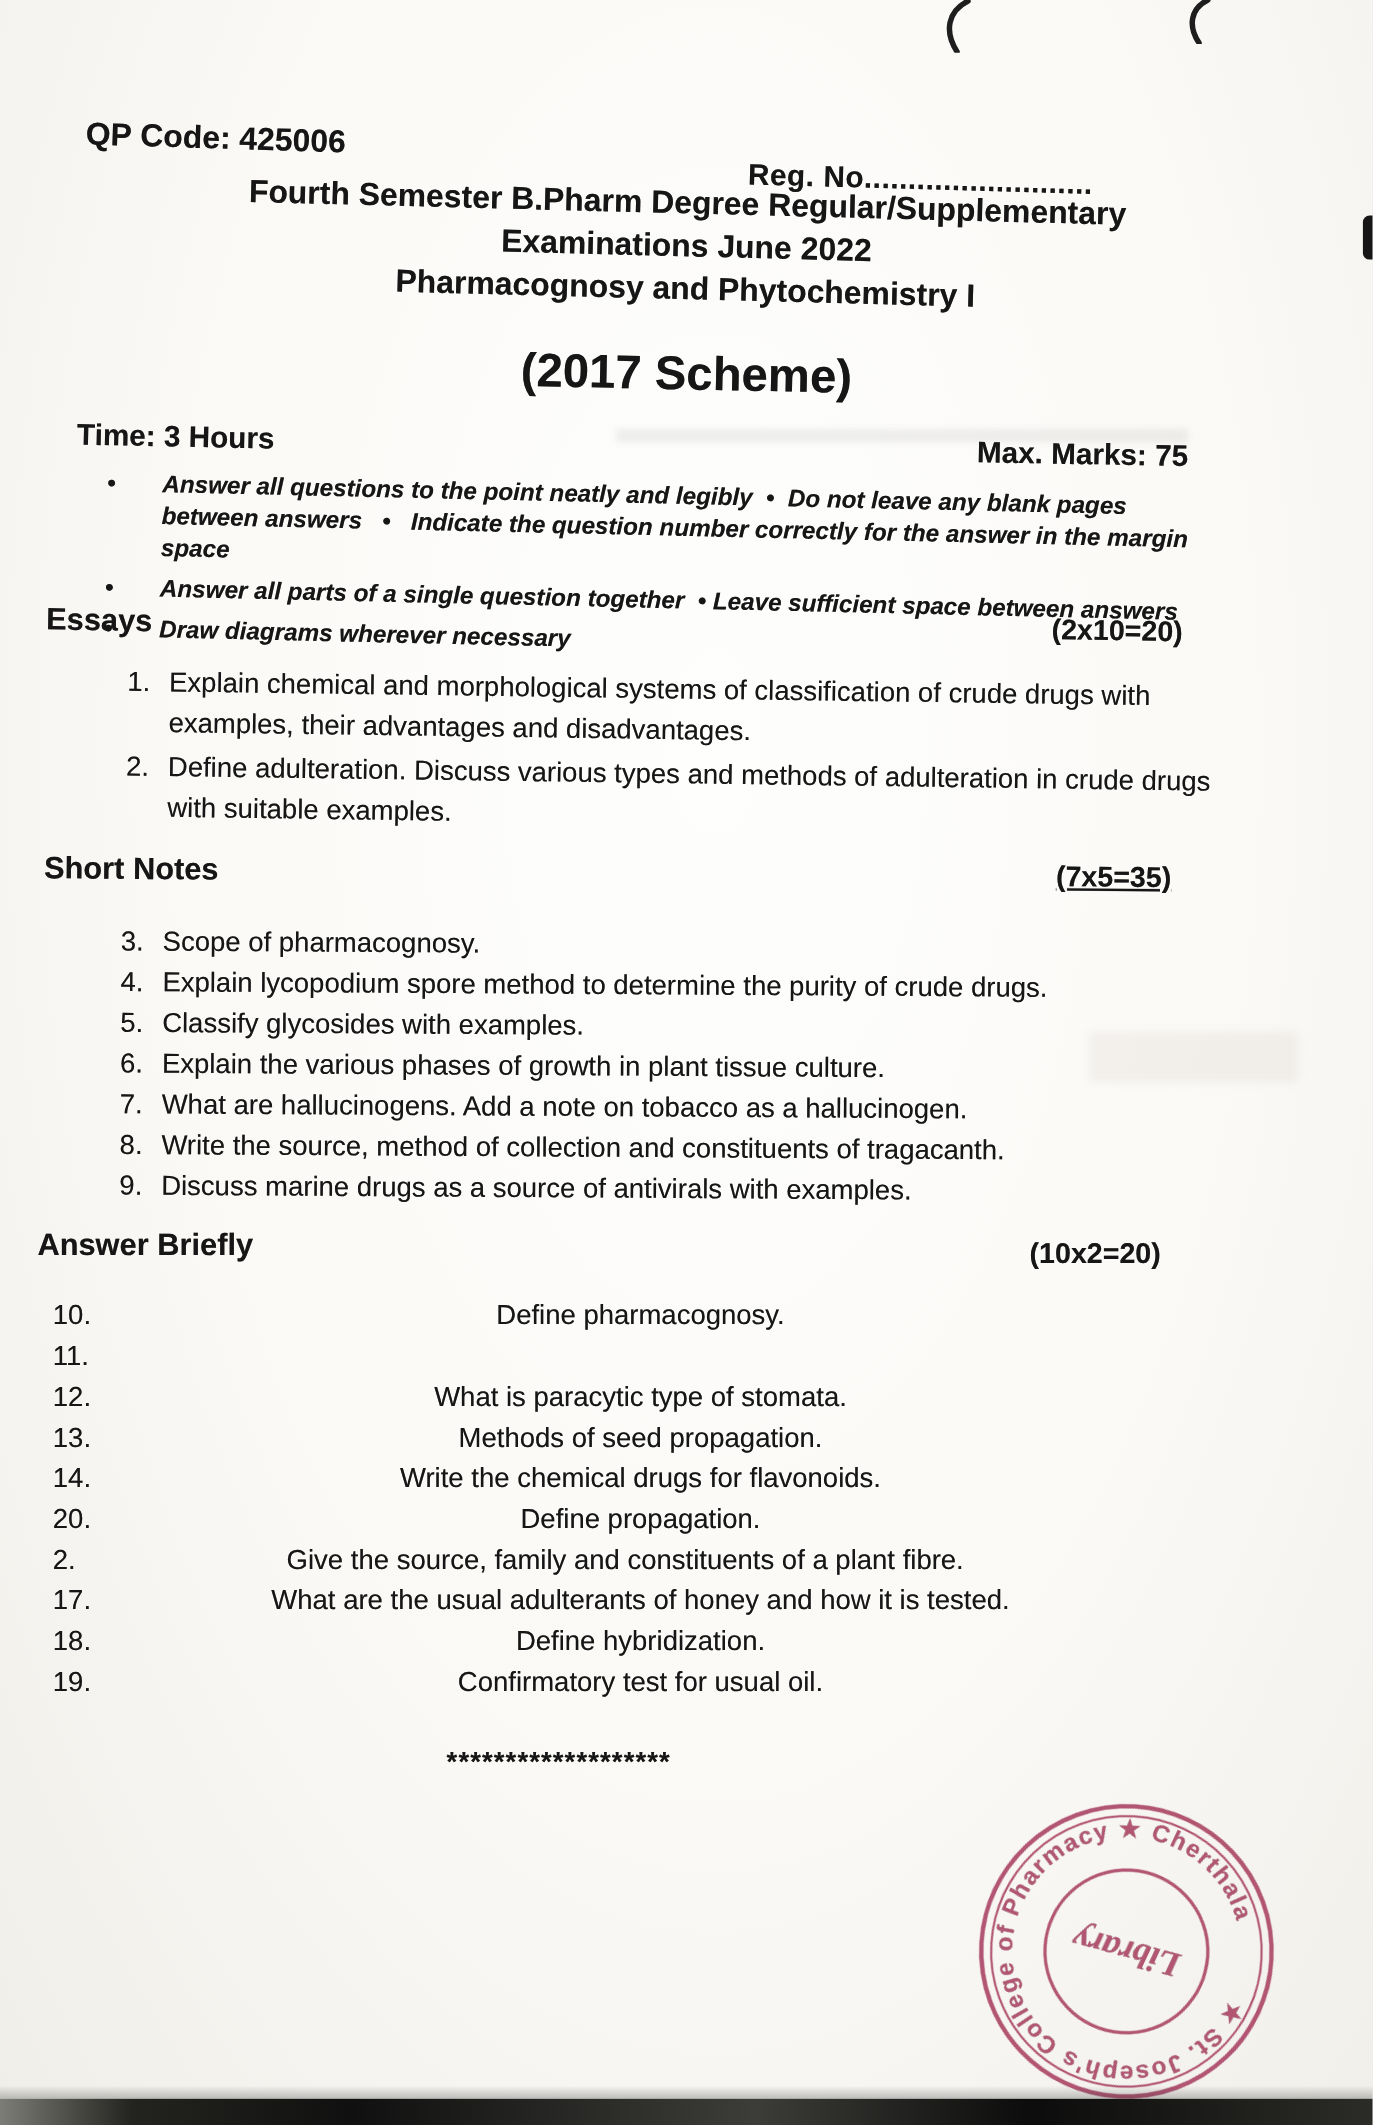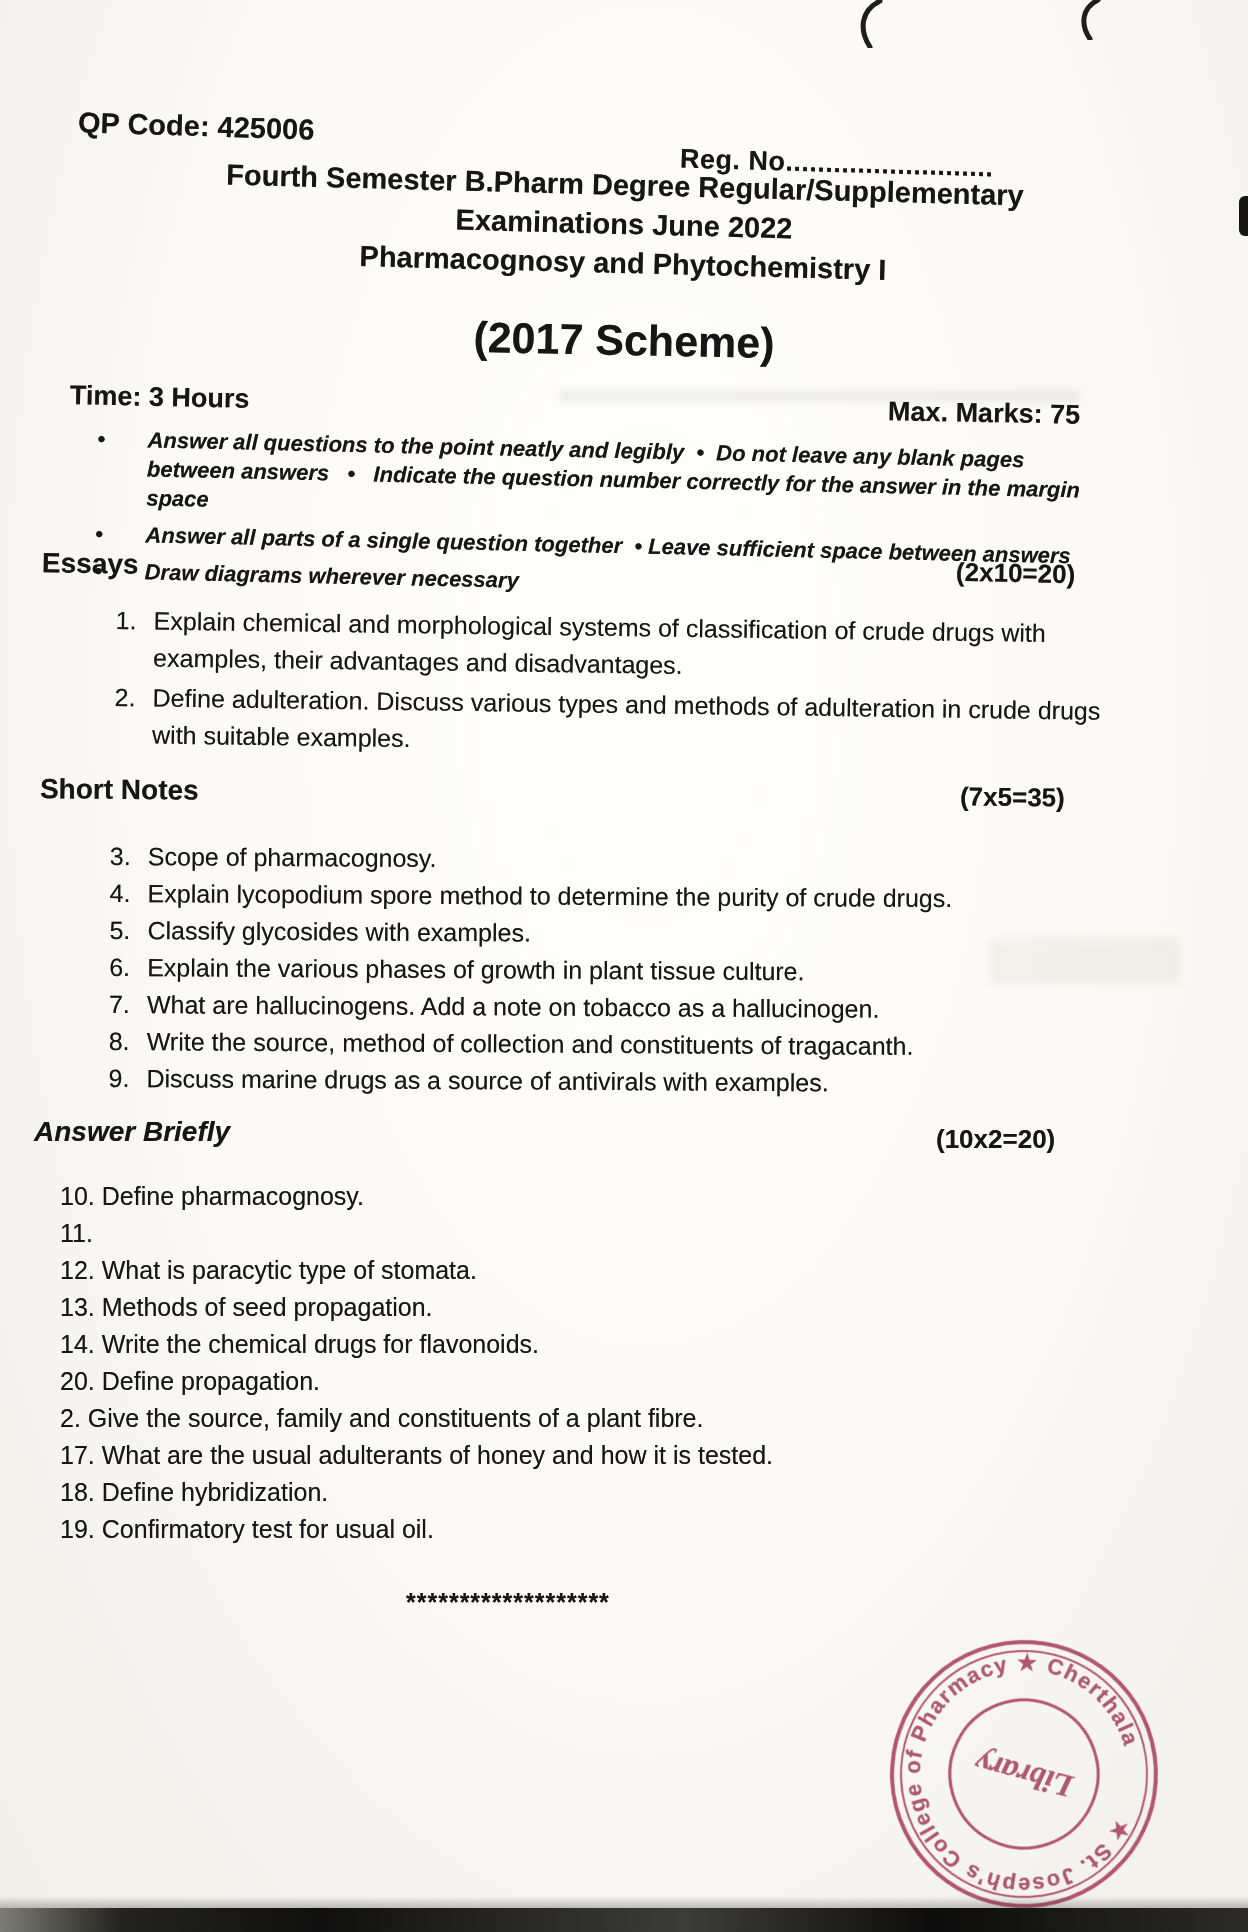--- a/index.html
+++ b/index.html
@@ -24,25 +24,25 @@
   .sec-marks{font-size:26px;font-weight:bold;}
   #essays-head{left:42px;top:548px;transform:rotate(1deg);}
   #essays-marks{left:956px;top:558px;transform:rotate(1deg);}
   .qlist{position:absolute;}
   .q{display:flex;font-size:25px;line-height:37px;}
   .qnum{flex:none;width:38px;}
   .qtext{width:985px;}
   #essays-list{left:116px;top:602px;width:1040px;transform:rotate(.8deg);transform-origin:left top;}
   #essays-list .q{margin-bottom:3px;}
   #short-head{left:40px;top:774px;transform:rotate(.5deg);}
-  #short-marks{left:960px;top:782px;transform:rotate(.5deg);}
+  #short-marks{left:960px;top:782px;transform:rotate(.5deg);text-decoration:underline;}
   #short-list{left:110px;top:838px;width:1060px;transform:rotate(.35deg);transform-origin:left top;}
-  #brief-head{left:34px;top:1116px;font-style:italic;}
+  #brief-head{left:34px;top:1116px;}
   #brief-marks{left:936px;top:1124px;}
-  #brief-list{left:60px;top:1178px;width:1110px;}
+  #brief-list{left:48px;top:1178px;width:1110px;text-align:center;}
   #brief-list .qnum{width:auto;margin-right:7px;}
   .stars{left:406px;top:1588px;font-size:25px;font-weight:bold;letter-spacing:1px;}
   .smudge1{left:560px;top:390px;width:520px;height:12px;background:rgba(60,60,60,.08);filter:blur(3px);}
   .smudge2{left:990px;top:938px;width:190px;height:46px;background:rgba(125,100,90,.07);filter:blur(4px);}
   .pen-mark{position:absolute;}
   .mark1{left:850px;top:0;}
   .mark2{left:1072px;top:0;}
   .edge-mark{right:0;top:196px;width:9px;height:40px;background:#161616;border-radius:6px 0 0 6px;}
   .bottom-fade{left:0;right:0;bottom:24px;height:12px;background:linear-gradient(180deg,rgba(0,0,0,0) 0%,rgba(40,40,40,.28) 100%);}
   .bottom-strip{left:0;right:0;bottom:0;height:24px;

